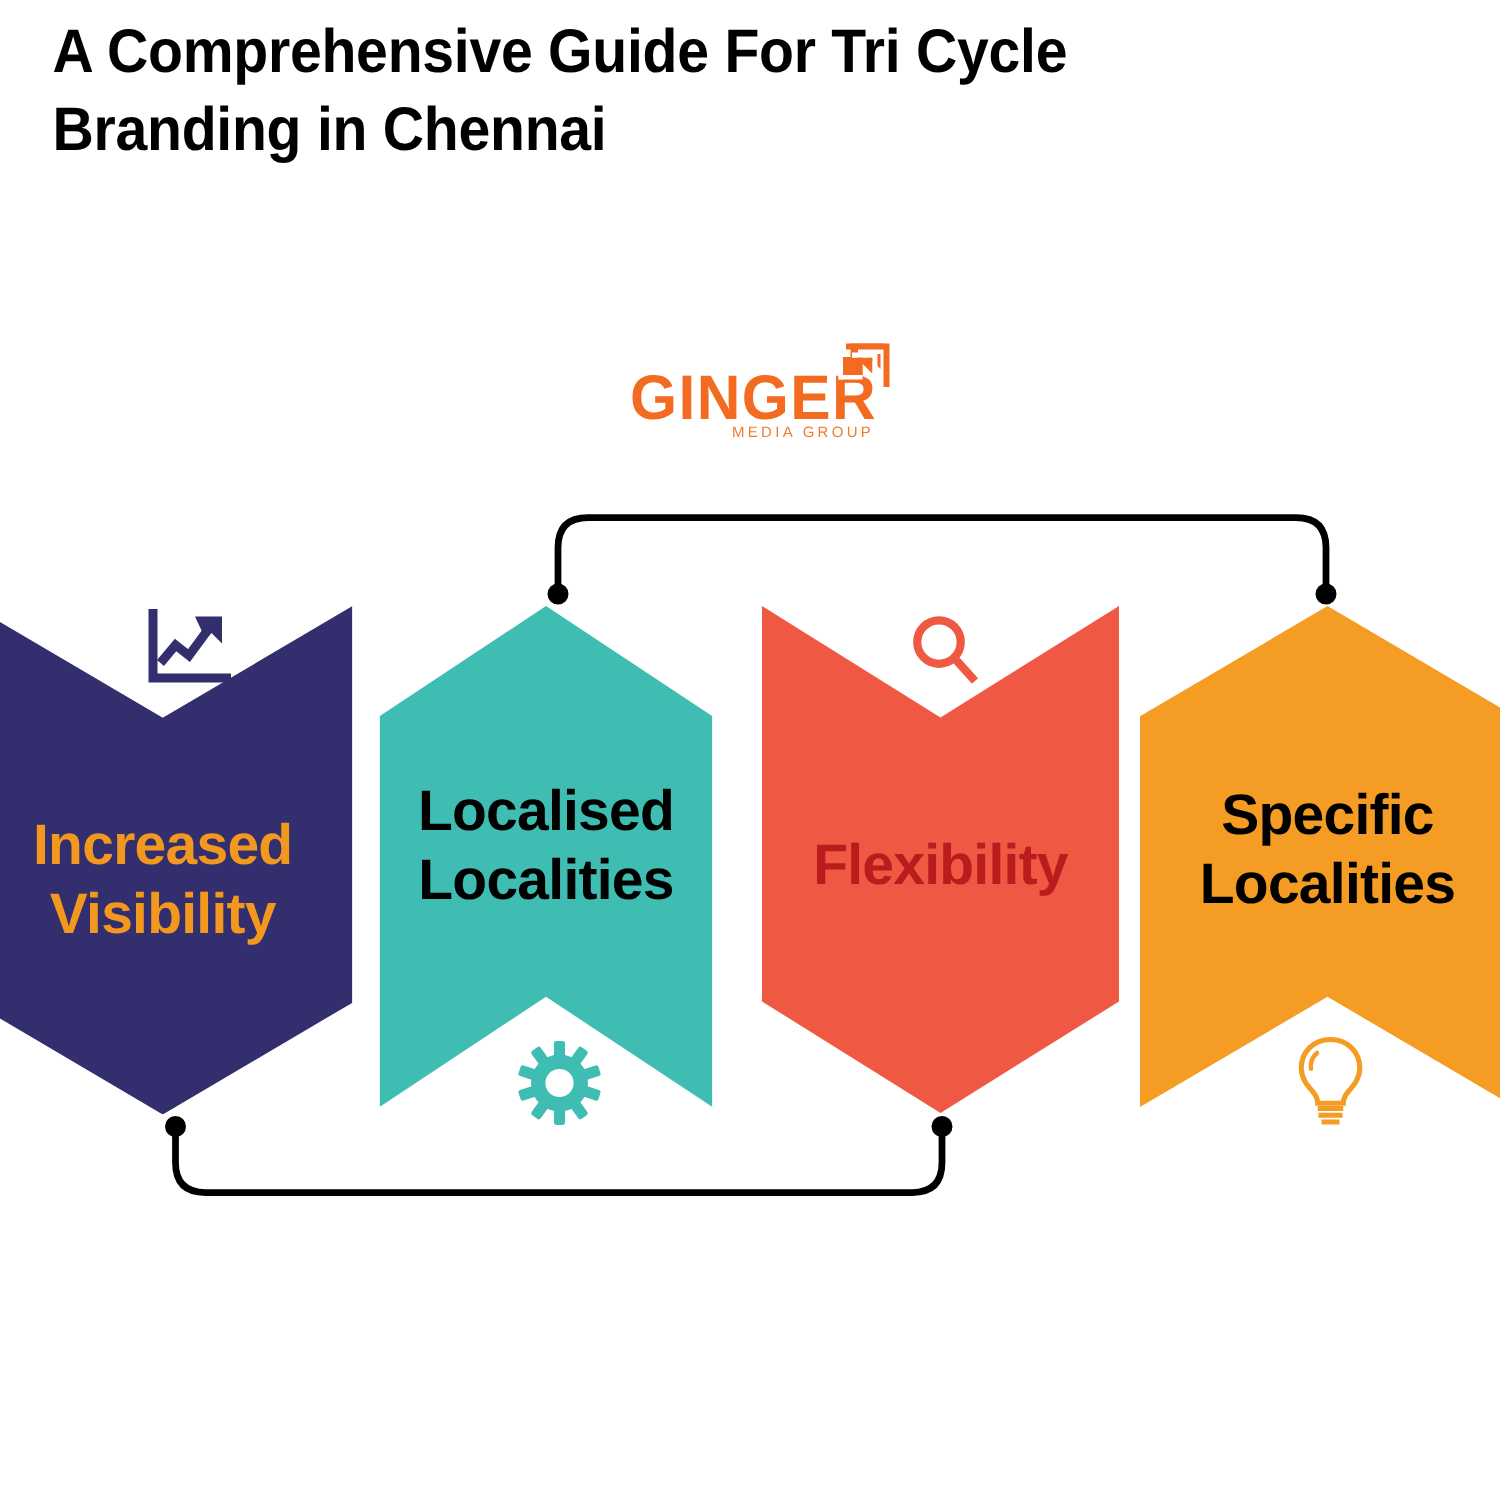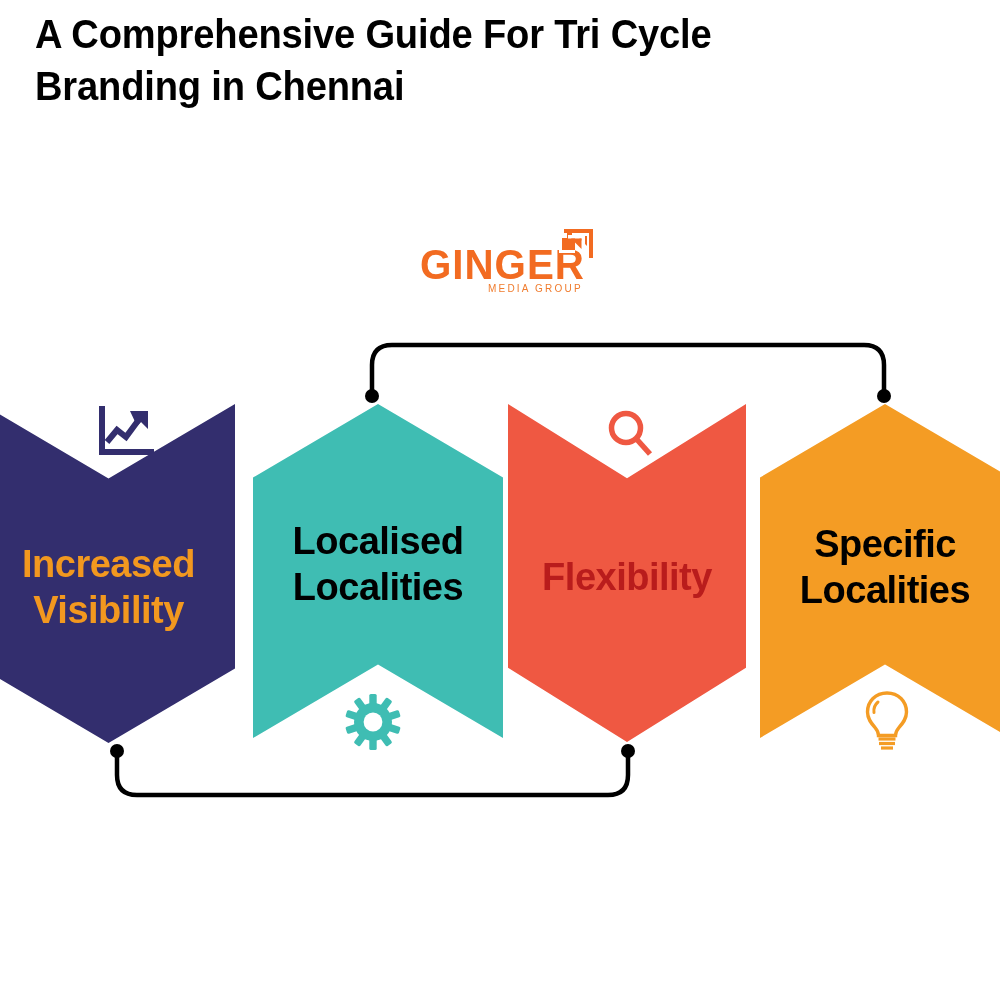--- a/index.html
+++ b/index.html
@@ -107,21 +107,21 @@
   .shape-down {
     clip-path: polygon(0% 0%, 50% 22%, 100% 0%, 100% 78%, 50% 100%, 0% 78%);
   }
   
   .shape-up {
     clip-path: polygon(50% 0%, 100% 22%, 100% 100%, 50% 78%, 0% 100%, 0% 22%);
   }
 
   
   #ribbon-1 { left: -18px;  top: 404px; width: 253px; height: 339px; }
-  #ribbon-2 { left: 253px;  top: 404px; width: 250px; height: 334px; }
+  #ribbon-2 { left: 253px;  top: 404px; width: 222px; height: 334px; }
   #ribbon-3 { left: 508px;  top: 404px; width: 238px; height: 338px; }
   #ribbon-4 { left: 760px;  top: 404px; width: 250px; height: 334px; }
 
   #ribbon-1 .ribbon-label { color: #F2981F; margin-top: 26px; }
   #ribbon-2 .ribbon-label { color: #000000; margin-top: -14px; }
   #ribbon-3 .ribbon-label { color: #b91c1c; margin-top: 8px; }
   #ribbon-4 .ribbon-label { color: #000000; margin-top: -8px; }
 
   
   .ribbon-icon {

